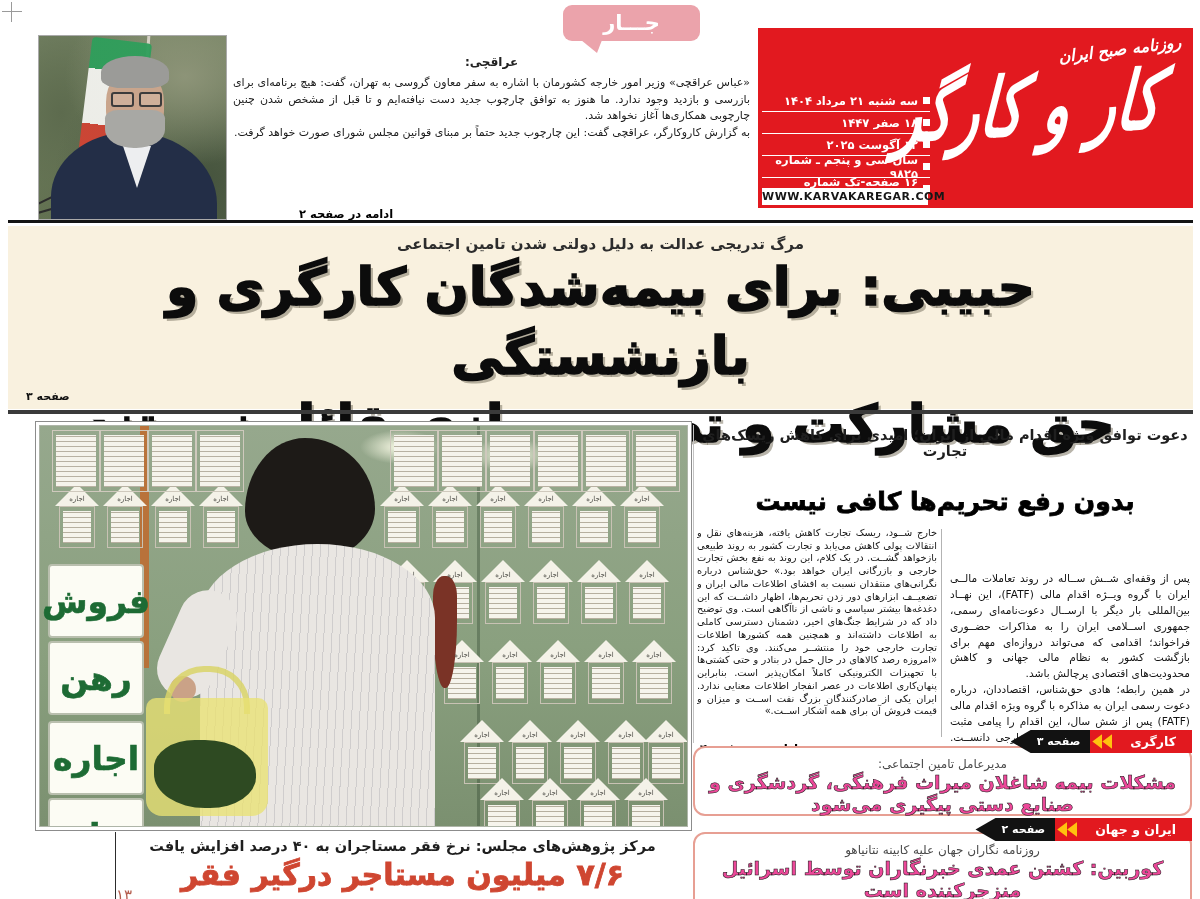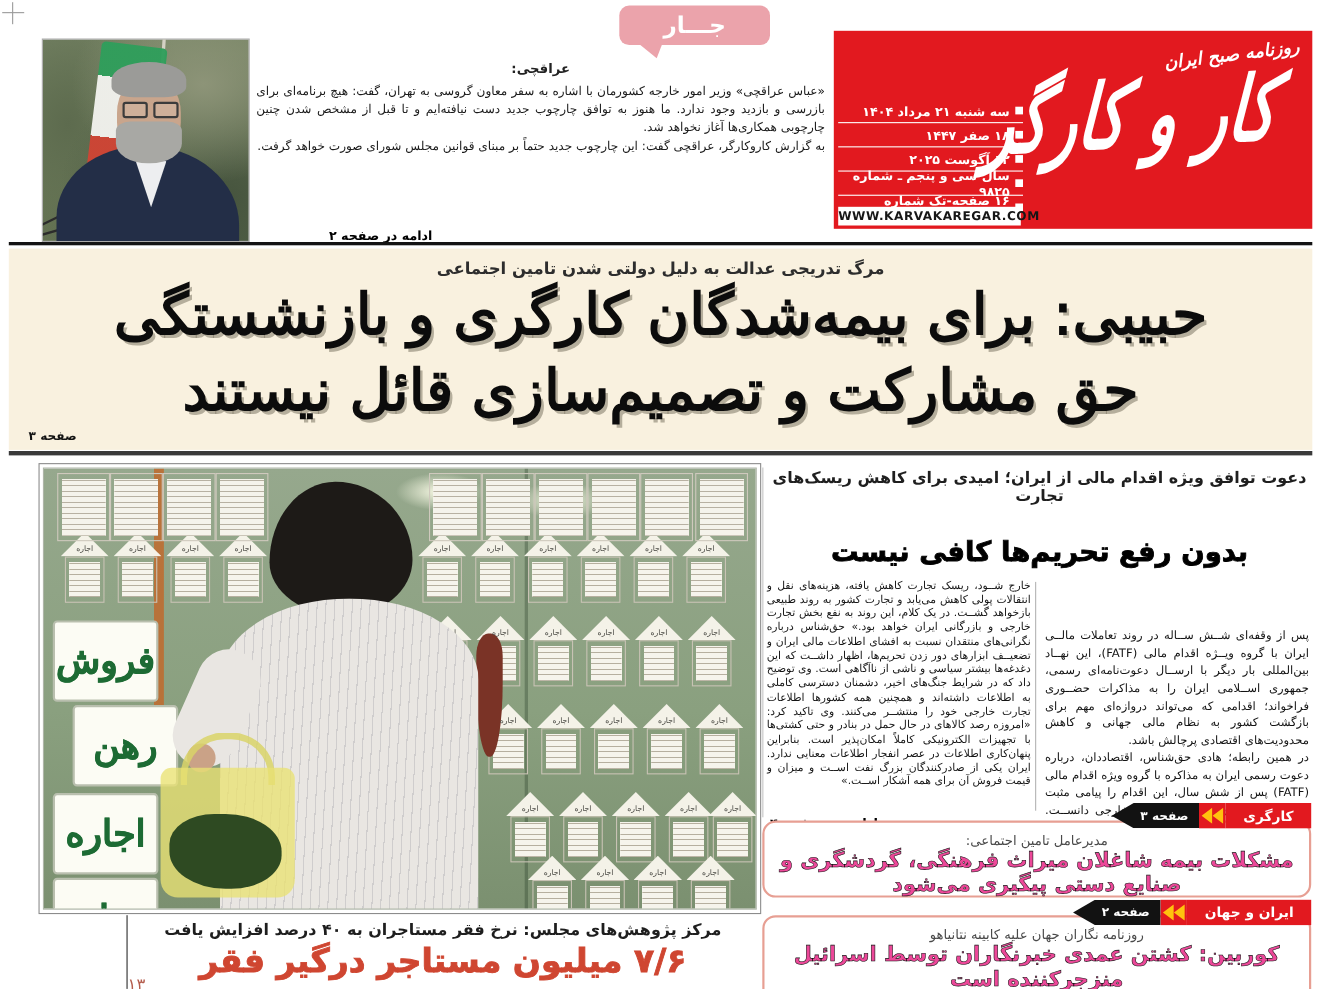--- a/index.html
+++ b/index.html
@@ -59,29 +59,29 @@
   #ar-text .head{text-align:center;font-size:17.5px;font-weight:bold;color:#000;line-height:1.5;
        white-space:pre-line;-webkit-text-stroke:.4px #000;margin-top:2px;}
   #ar-text .body{margin-top:6px;font-size:11px;line-height:1.5;text-align:justify;color:#1a1a1a;white-space:pre-line;}
   #ar-text .cont{position:absolute;left:66px;bottom:-4px;font-size:11.5px;font-weight:bold;color:#000;text-align:right;}
 
   .hrule{left:8px;top:220px;width:1185px;height:3px;background:#141414;}
 
   
   #lead{left:8px;top:226px;width:1185px;height:183px;background:#f9f1df;}
   #lead .kick{margin-top:9px;text-align:center;font-size:15px;font-weight:bold;color:#2d2d2d;}
-  #lead .hl{text-align:center;font-size:52px;font-weight:normal;color:#0c0c0c;line-height:1.32;letter-spacing:-1px;
+  #lead .hl{text-align:center;font-size:52px;font-weight:bold;color:#0c0c0c;line-height:1.32;letter-spacing:-1px;
      -webkit-text-stroke:1.6px #0c0c0c;text-shadow:3px 3px 0 rgba(125,118,100,.55);}
   #lead .pref{position:absolute;left:18px;bottom:6px;font-size:11px;font-weight:bold;color:#111;}
   .drule{left:8px;top:410px;width:1185px;height:4px;background:#3a3a3a;}
 
   
   #photo-frame{left:35px;top:421px;width:655px;height:408px;border:1px solid #8c8c8c;background:#fff;}
   #ph{position:absolute;inset:3px;border:1px solid #aeb5a8;overflow:hidden;
-      background:linear-gradient(180deg,#96a88d 0%,#8aa07f 55%,#7b9070 100%);font-family:Liberation Serif, serif;}
+      background:linear-gradient(180deg,#96a88d 0%,#8aa07f 55%,#7b9070 100%);}
   .glow{position:absolute;width:80px;height:34px;background:radial-gradient(closest-side,rgba(255,255,235,.95),transparent);}
   .house{position:absolute;width:44px;height:64px;}
   .house .roof{position:absolute;top:0;left:0;right:0;height:22px;background:#f4f2e8;
       clip-path:polygon(50% 0,100% 100%,0 100%);}
   .house .lbl{position:absolute;top:11px;left:0;right:0;text-align:center;font-size:7px;color:#4a4a44;z-index:2;}
   .house .hb{position:absolute;top:22px;left:4px;right:4px;bottom:0;background:#f6f4ec;border:1px solid #c8c2b4;
       background-image:repeating-linear-gradient(0deg,transparent 0 4px,#b6af9f 4px 5px);
       background-clip:content-box;padding:4px 3px;}
   .paper{position:absolute;width:40px;height:52px;background:#f5f3eb;border:1px solid #cfc9bd;
       background-image:repeating-linear-gradient(0deg,transparent 0 4px,#b8b1a2 4px 5px);
@@ -391,21 +391,21 @@
       <div class="vase"></div>
       <div class="hair"></div>
       <div class="shirt"></div>
       <div class="arm"></div>
       <div class="hand"></div>
       <div class="bagh"></div>
       <div class="bag"></div>
       <div class="veg"></div>
       <div class="plates">
           <div class="plate" style="top: 138px;">فروش</div>
-          <div class="plate" style="top: 215px; margin-left: 18px;">رهن</div>
+          <div class="plate" style="top: 215px;">رهن</div>
           <div class="plate" style="top: 295px;">اجاره</div>
           <div class="plate" style="top: 372px;">تخلیه</div>
         </div>
     </div>
   </div>
 
   <div class="abs colsep"></div>
   <div class="abs" id="fatf-kick">دعوت توافق ویژه اقدام مالی از ایران؛ امیدی برای کاهش ریسک‌های تجارت</div>
   <div class="abs" id="fatf-h2">بدون رفع تحریم‌ها کافی نیست</div>
   <div class="abs" id="fatf-cols">

